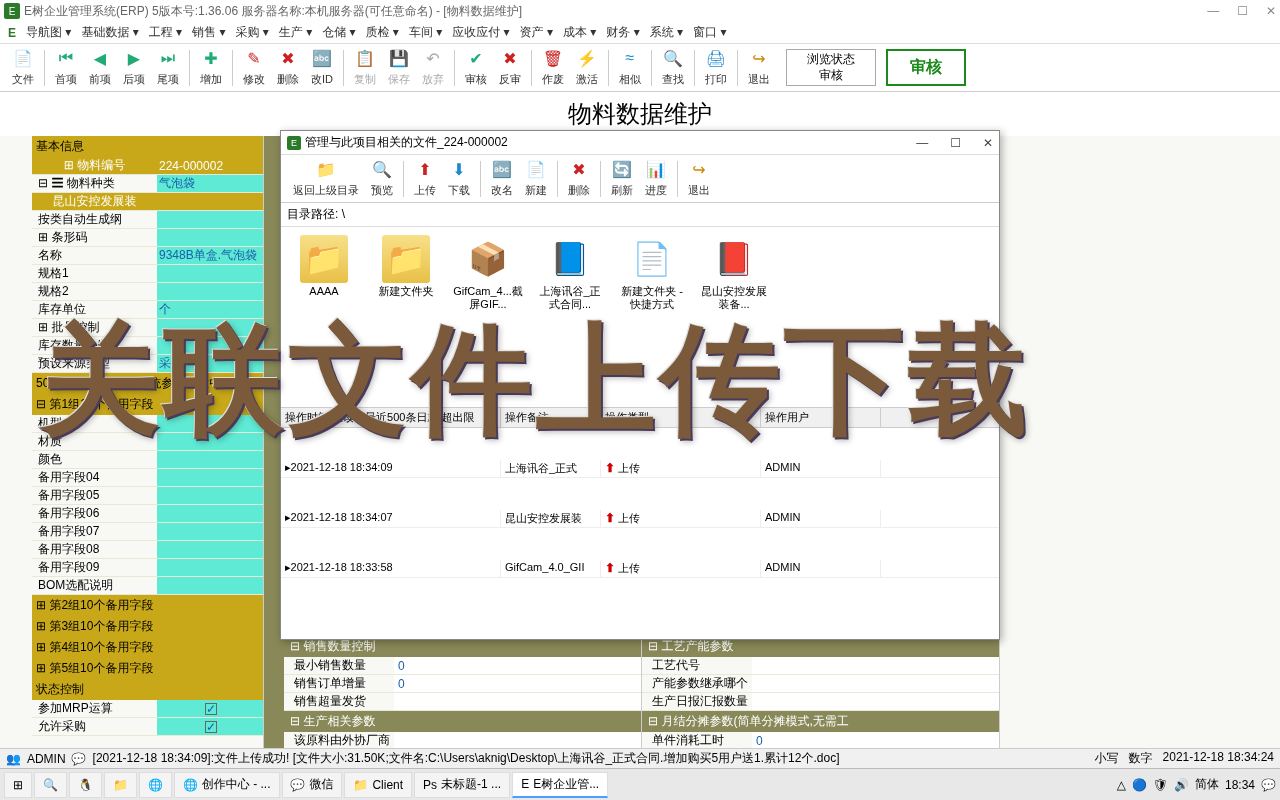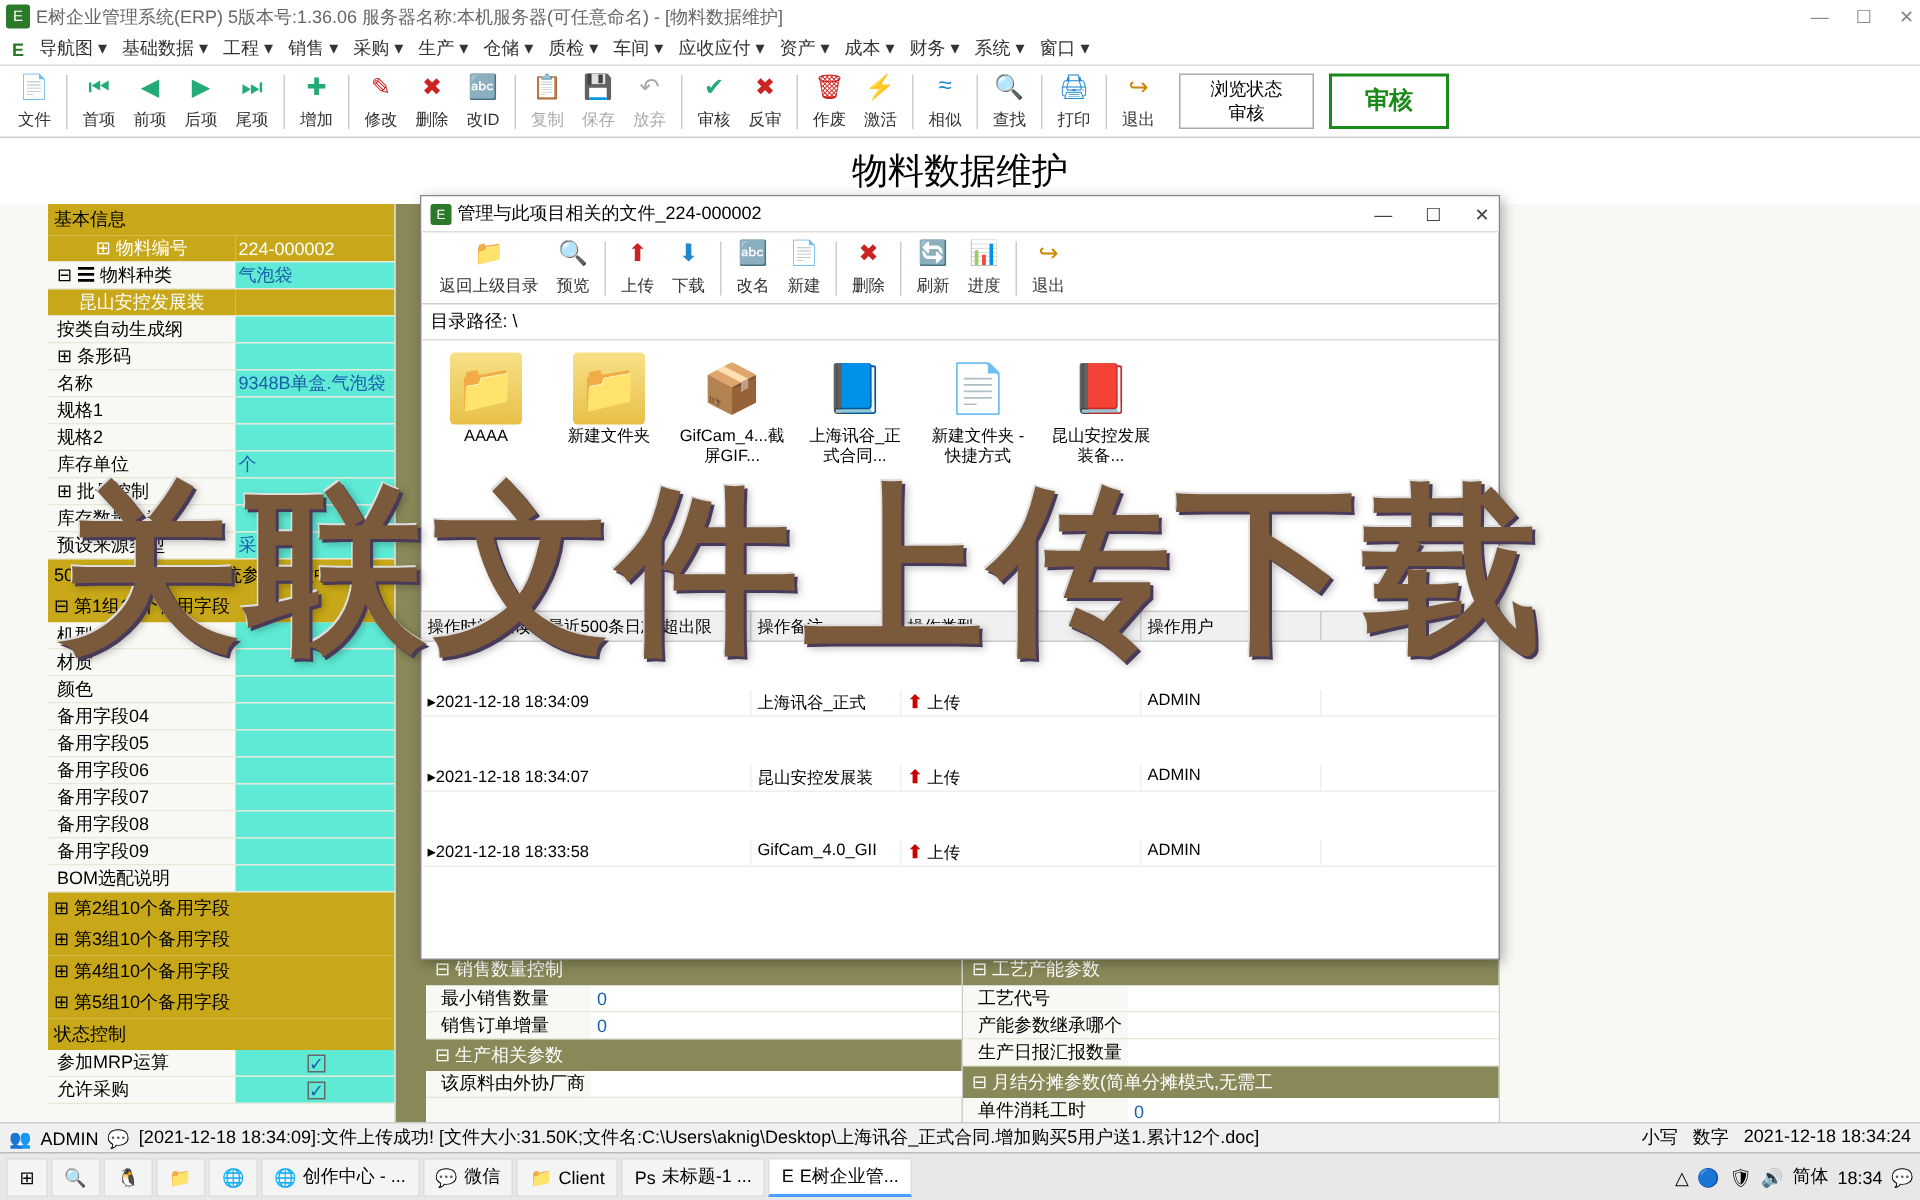--- a/index.html
+++ b/index.html
@@ -328,20 +328,24 @@
         <div style="height: 500px;"></div>
         <div class="col-group">⊟ 销售数量控制</div>
         <div class="col-row">
           <div class="k">最小销售数量</div>
           <div class="v">0</div>
         </div>
         <div class="col-row">
           <div class="k">销售订单增量</div>
           <div class="v">0</div>
         </div>
+        <div class="col-row">
+          <div class="k">销售超量发货</div>
+          <div class="v"></div>
+        </div>
         <div class="col-group">⊟ 生产相关参数</div>
         <div class="col-row">
           <div class="k">该原料由外协厂商</div>
           <div class="v">
             <div class="checkbox"></div>
           </div>
         </div>
       </div>
     <div class="col" id="col2">
         <div style="height: 500px;"></div>

